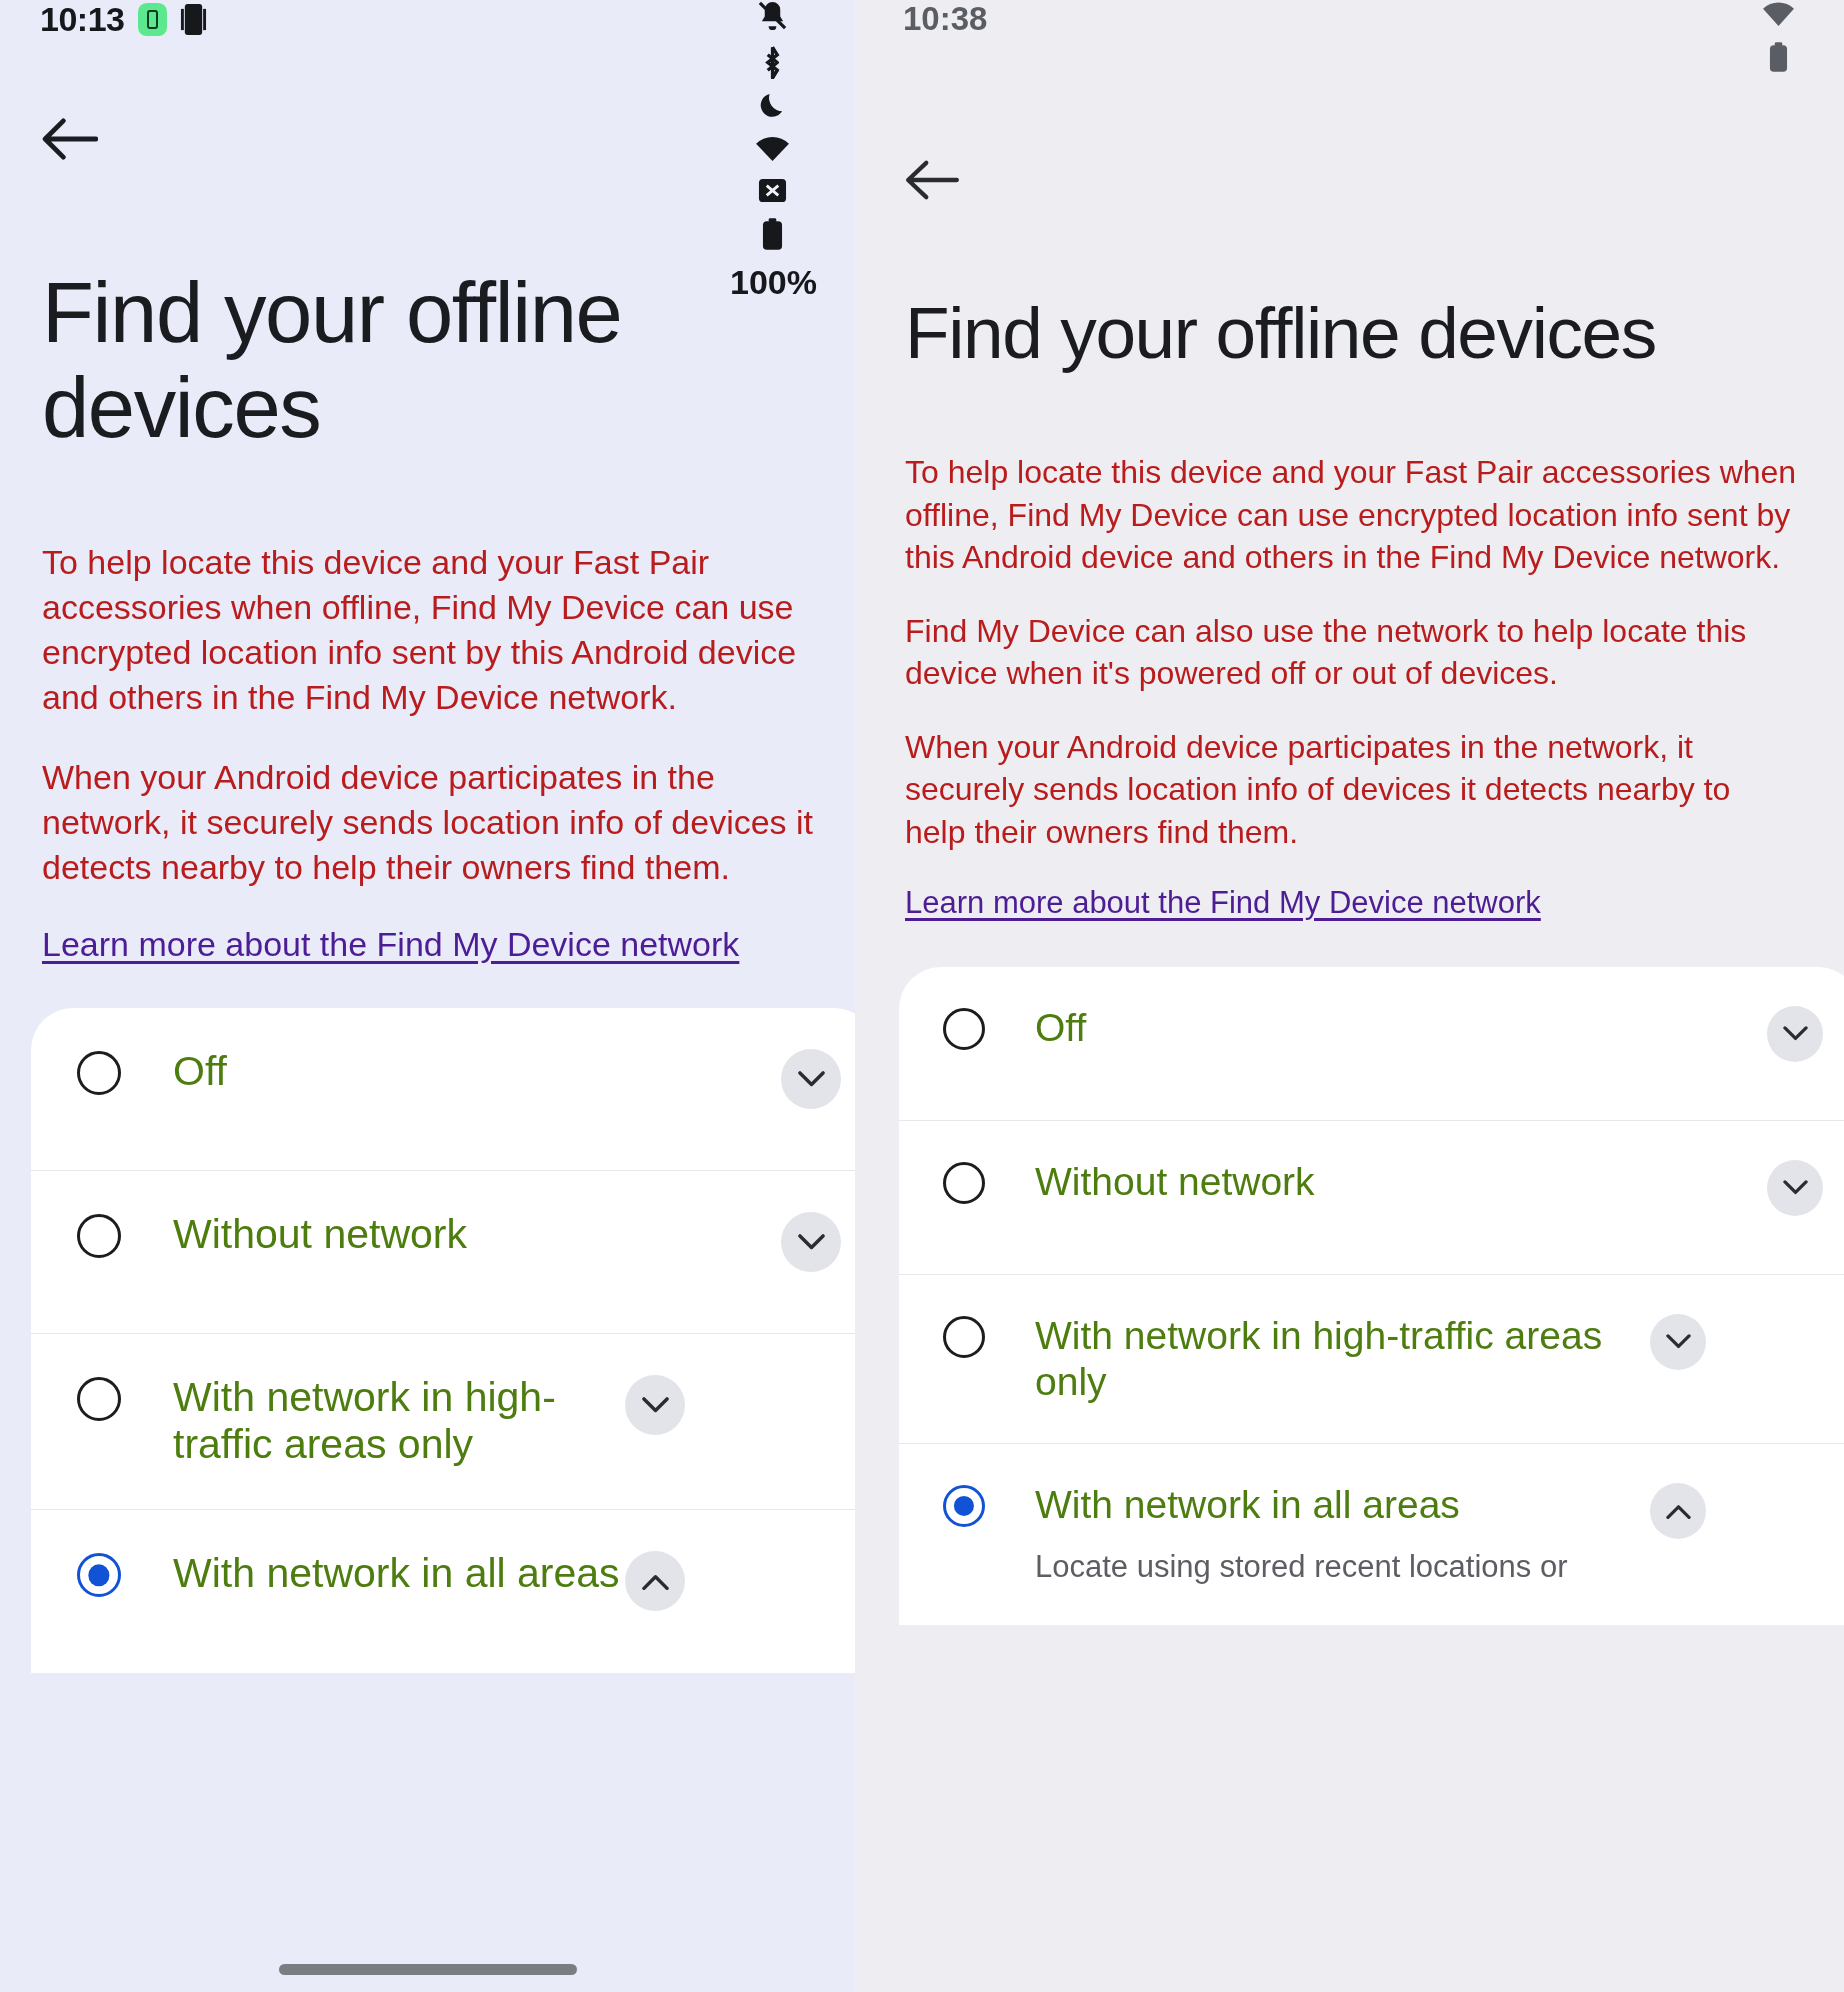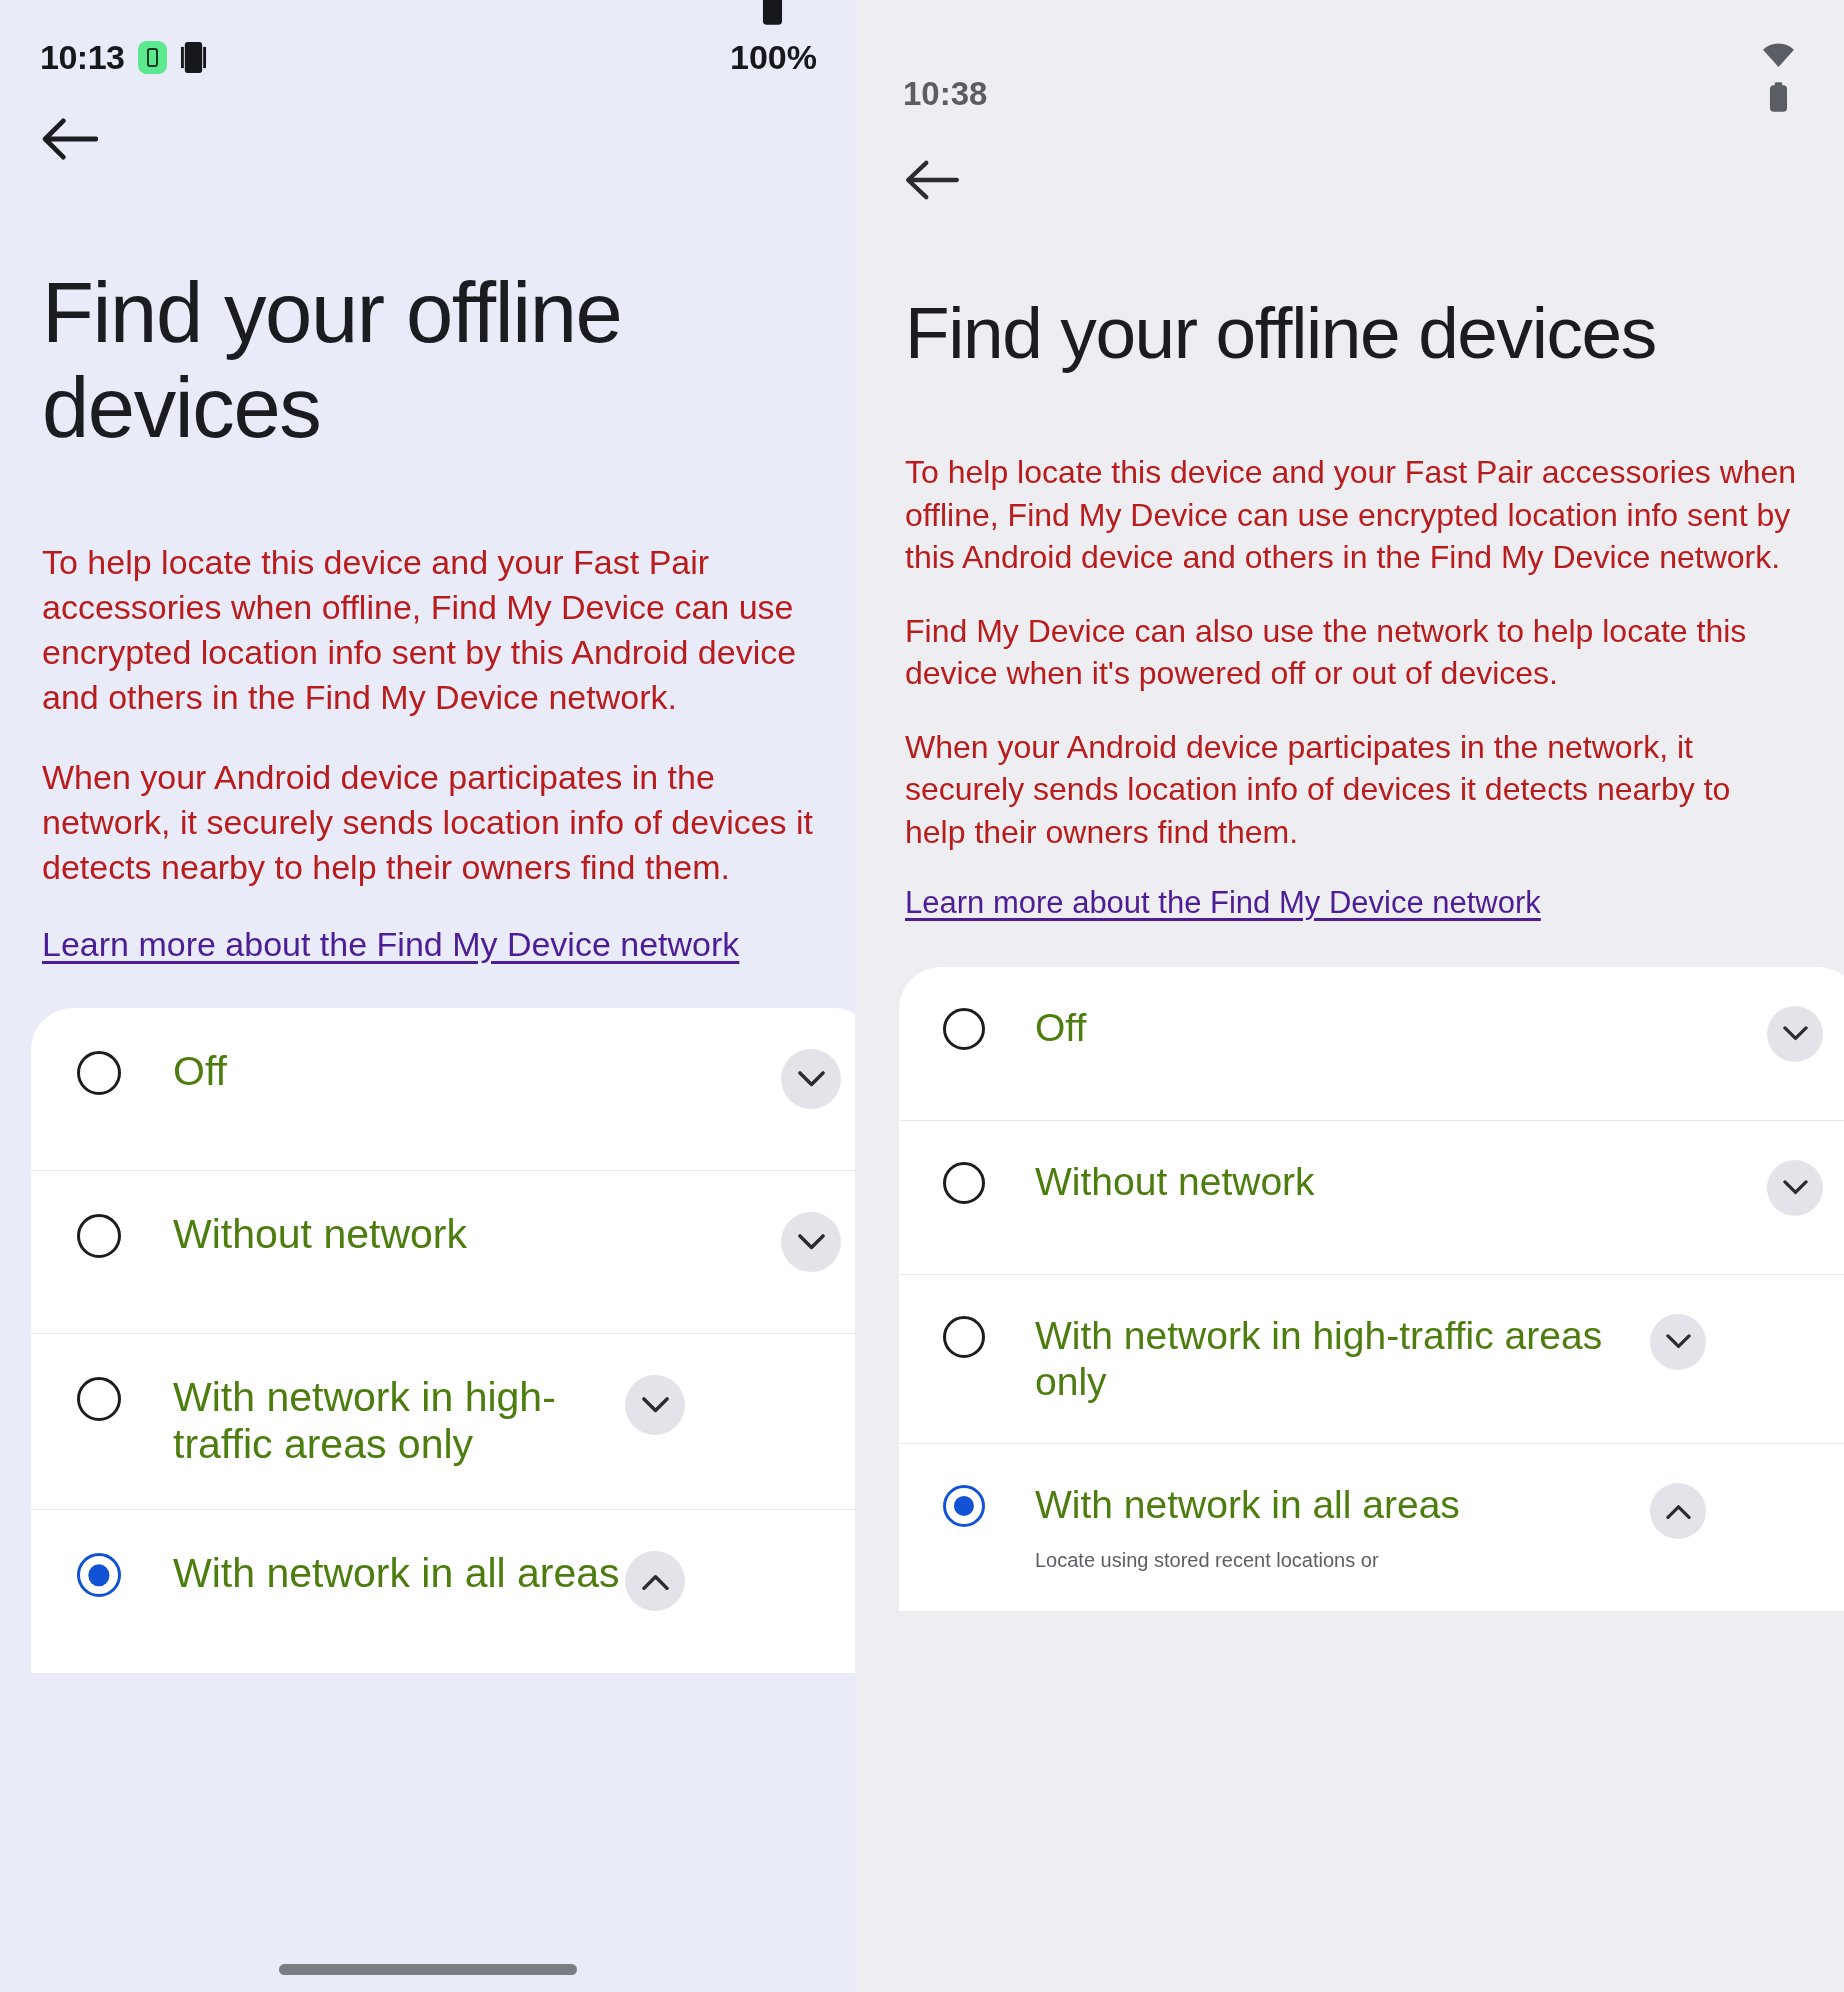--- a/index.html
+++ b/index.html
@@ -12,21 +12,21 @@
   body { display: flex; }
 
   
   .panel { position: relative; height: 1992px; overflow: hidden; }
   .panel-left  { width: 855px;  background: #e9ebf9; }
   .panel-right { width: 990px; background: #eeeef2; }
 
   
   .statusbar {
     display: flex;
-    align-items: flex-end;
+    align-items: flex-start;
     justify-content: space-between;
     width: 100%;
   }
   .panel-left .statusbar  { height: 77px; padding: 0 38px 0 40px; }
   .panel-right .statusbar { height: 113px; padding: 0 50px 0 48px; }
 
   .sb-left  { display: flex; align-items: center; gap: 13.4px; }
   .sb-right { display: flex; align-items: center; gap: 12.5px; flex-direction: column; }
 
   .clock-l { font-size: 34px; font-weight: 700; color: #16181c; letter-spacing: -0.5px; }
@@ -112,21 +112,21 @@
     border-radius: 50%;
     background: #1253d6;
   }
 
   .opt-text { flex: 1 1 auto; }
   .opt-label { color: #4d7c0f; font-weight: 400; }
   .card-l .opt-label { font-size: 41px; line-height: 1.16; }
   .card-r .opt-label { font-size: 39px; line-height: 1.18; }
 
   .opt-sub { color: #5c5e64; margin-top: 19px; }
-  .card-r .opt-sub { font-size: 20px; line-height: 1.3; }
+  .card-r .opt-sub { font-size: 31px; line-height: 1.3; }
 
   .chev {
     flex: 0 0 auto;
     border-radius: 50%;
     background: #e3e4e9;
     display: flex;
     align-items: center;
     justify-content: center;
     margin-top: 1.9px;
   }

